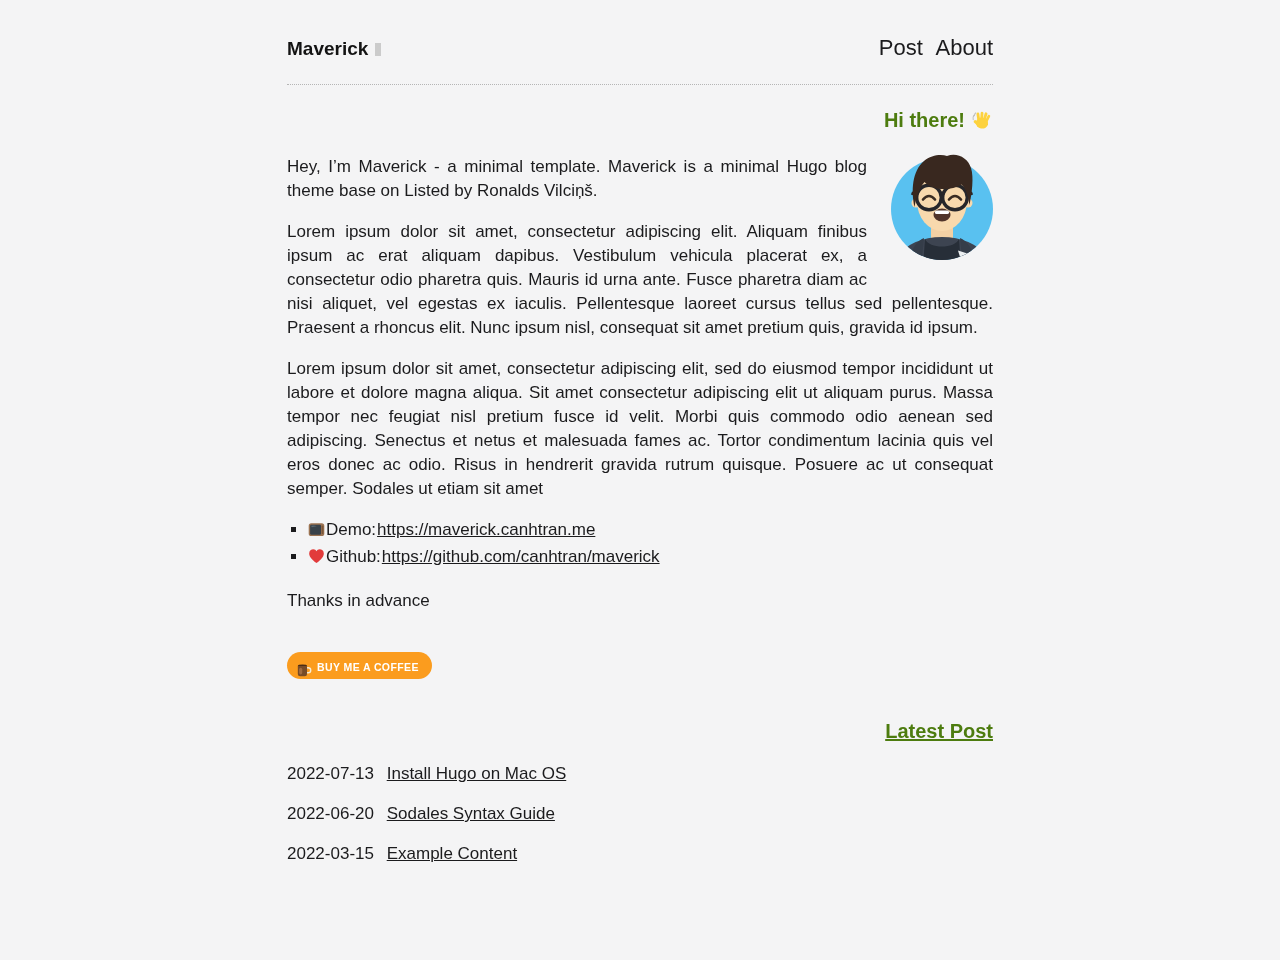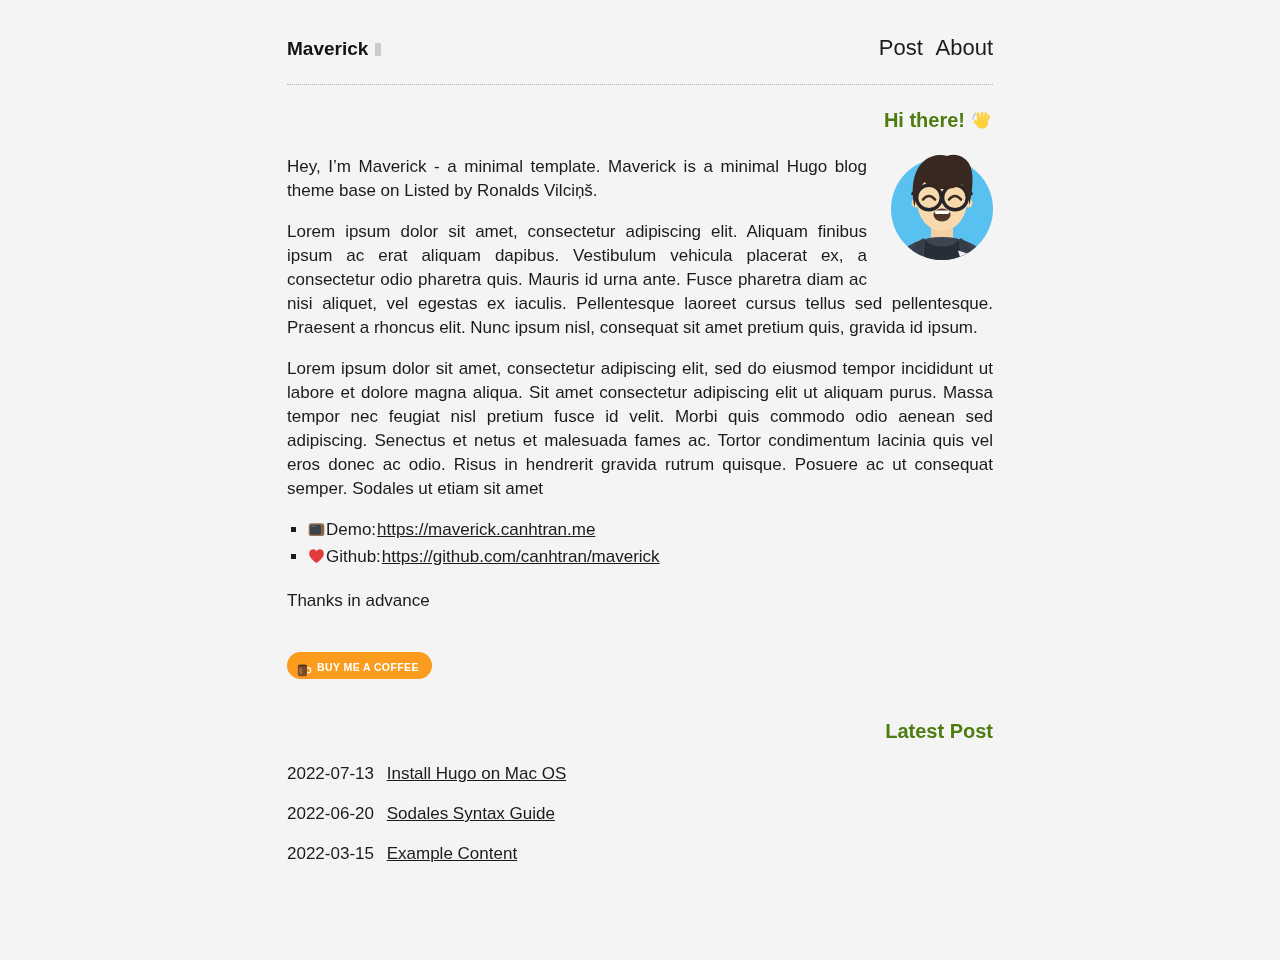--- a/index.html
+++ b/index.html
@@ -49,21 +49,21 @@
     padding: 0 13px 0 8px;
     text-decoration: none;
     margin: 22px 0 0 0;
   }
   .coffee-btn .label {
     color: #ffffff; font-weight: 700; font-size: 10.5px; letter-spacing: 0.4px;
     font-family: "Liberation Sans", sans-serif;
   }
 
   
-  .latest-heading { margin-top: 32px; }
+  .latest-heading { margin-top: 32px; text-decoration: underline; }
   .post-row { margin: 16px 0; text-align: left; }
   .post-row .date { margin-right: 8px; }
   .post-row a { color: #1b1b1d; }
 
   a { color: #1b1b1d; }
 </style>
 </head>
 <body>
 
 <div class="container">

